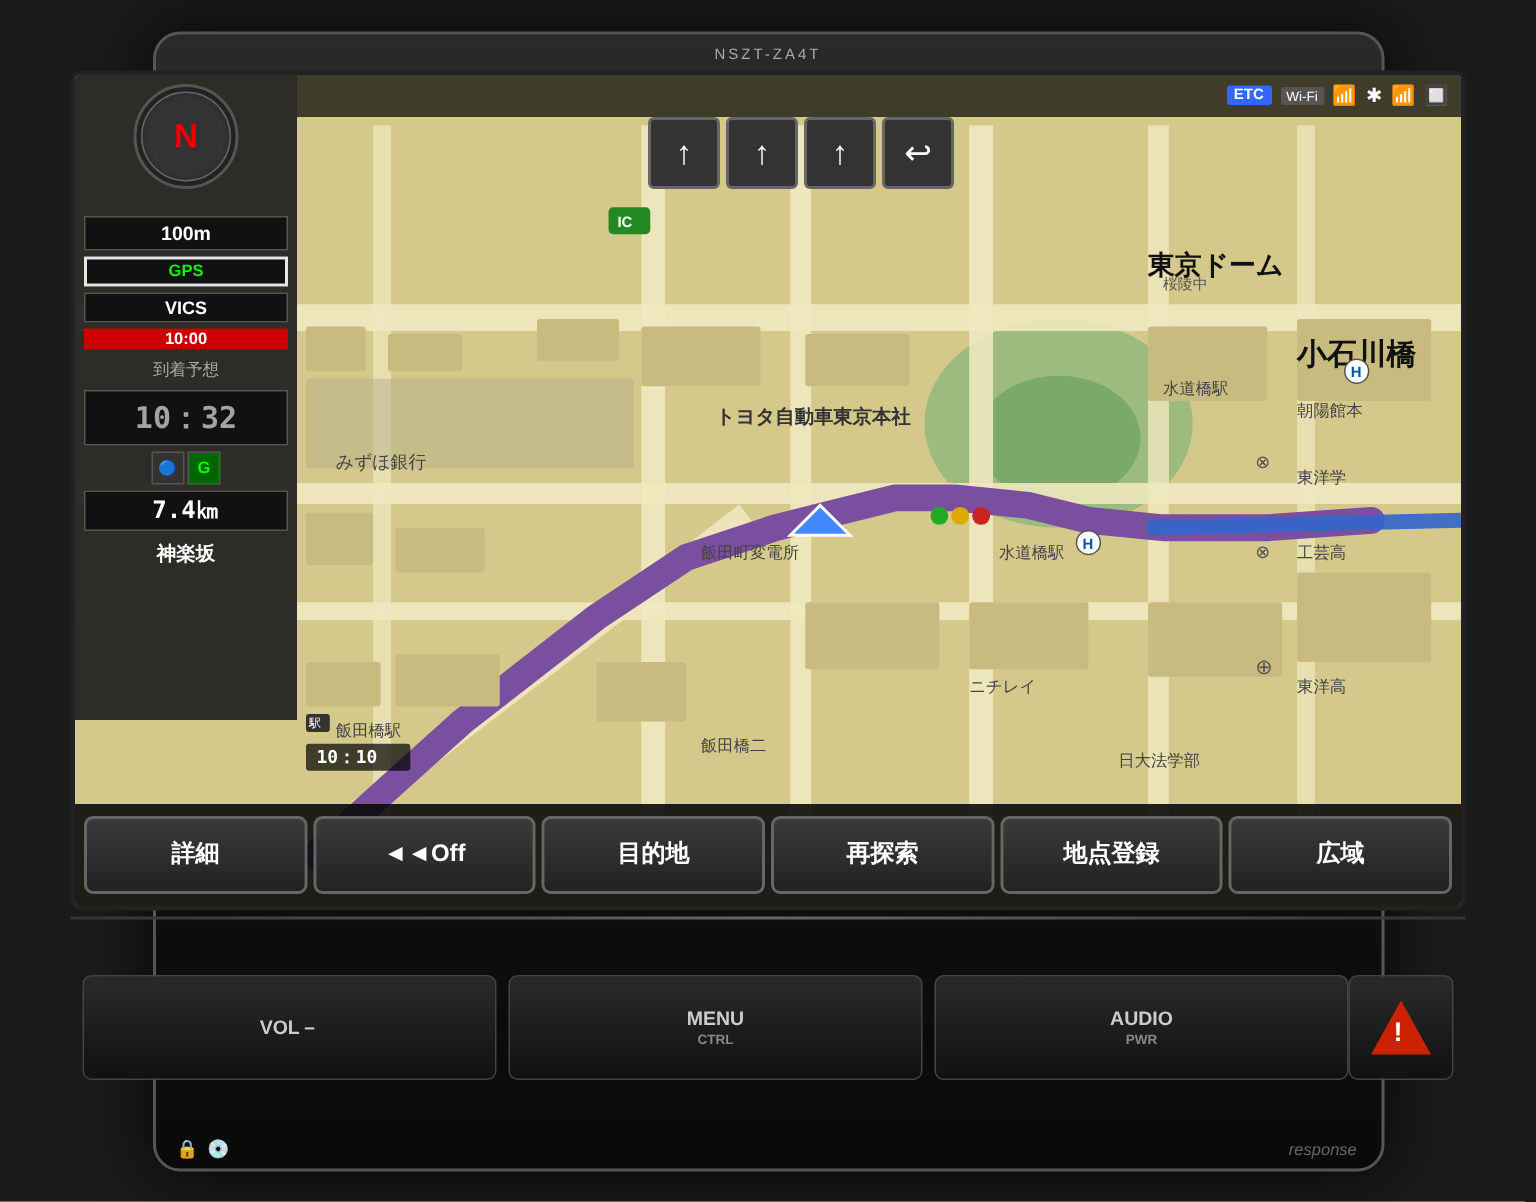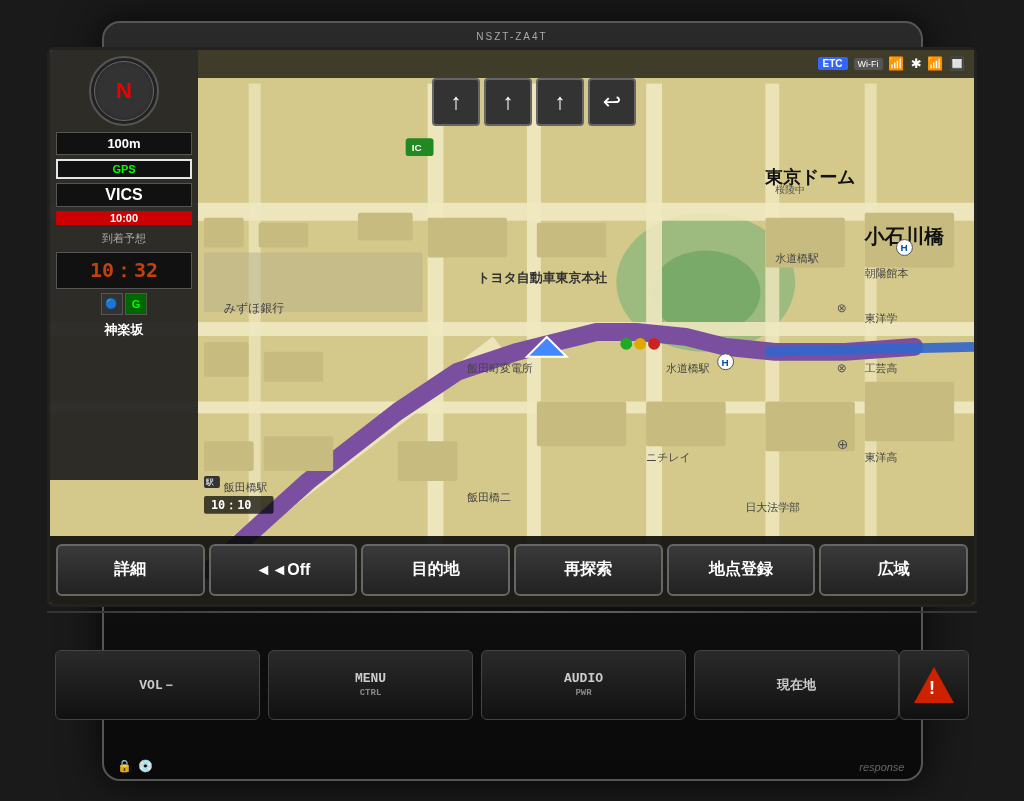--- a/index.html
+++ b/index.html
@@ -94,35 +94,36 @@
     }
     .compass-n { color: #e00; font-size: 22px; font-weight: 900; }
     .scale-box {
       background: #111;
       border: 1px solid #555;
       color: #fff;
       font-size: 13px;
       font-weight: bold;
       text-align: center;
       padding: 3px 0;
+      margin-top: 12px;
     }
     .gps-box {
       background: #111;
       border: 2px solid #e5e5e5;
       color: #0f0;
       font-size: 11px;
       font-weight: bold;
       text-align: center;
       padding: 2px 0;
     }
     .vics-box {
       background: #111;
       border: 1px solid #555;
       color: #fff;
-      font-size: 16px;
+      font-size: 12px;
       font-weight: bold;
       text-align: center;
       padding: 2px 0;
     }
     .vics-time {
       background: #c00;
       color: #fff;
       font-size: 11px;
       font-weight: bold;
       text-align: center;
@@ -130,21 +131,21 @@
     }
     .arrival-label {
       color: #aaa;
       font-size: 11px;
       text-align: center;
       padding: 2px 0;
     }
     .time-display {
       background: #111;
       border: 1px solid #555;
-      color: #c2410c;
+      color: #a3a3a3;
       font-size: 20px;
       font-weight: bold;
       text-align: center;
       padding: 4px 0;
       font-family: monospace;
     }
     .dist-row {
       display: flex;
       align-items: center;
       gap: 2px;
@@ -291,21 +292,20 @@
       color: #ccc;
       font-size: 13px;
       font-weight: bold;
       text-align: center;
       display: flex;
       flex-direction: column;
       align-items: center;
       justify-content: center;
       cursor: pointer;
       gap: 2px;
-      font-family: Liberation Mono, monospace;
     }
     .phys-btn .sub-label {
       font-size: 9px;
       color: #888;
     }
     .warning-btn {
       width: 70px;
       height: 70px;
       background: linear-gradient(180deg, #2a2a2a 0%, #111 100%);
       border: 1px solid #444;
@@ -464,20 +464,21 @@
         <div class="scale-box">100m</div>
         <div class="gps-box">GPS</div>
         <div class="vics-box">VICS</div>
         <div class="vics-time">10:00</div>
         <div class="arrival-label">到着予想</div>
         <div class="time-display">10：32</div>
         <div class="dist-row">
           <div class="dist-icon">🔵</div>
           <div class="g-icon">G</div>
         </div>
+        <div class="dist-val">7.4㎞</div>
         <div class="location-name">神楽坂</div>
       </div>
 
       <div class="bottom-buttons">
         <div class="nav-btn">詳細</div>
         <div class="nav-btn">◄◄Off</div>
         <div class="nav-btn">目的地</div>
         <div class="nav-btn">再探索</div>
         <div class="nav-btn">地点登録</div>
         <div class="nav-btn">広域</div>
@@ -494,23 +495,20 @@
         <span>VOL－</span>
       </div>
       <div class="phys-btn">
         <span>MENU</span>
         <span class="sub-label">CTRL</span>
       </div>
       <div class="phys-btn">
         <span>AUDIO</span>
         <span class="sub-label">PWR</span>
       </div>
-      <div class="phys-btn">
-        <span>現在地</span>
-      </div>
     </div>
     <div class="warning-btn">
       <div class="warning-triangle"></div>
     </div>
   </div>
 
   <div class="lock-icon-area">
     <span class="lock-sym">🔒</span>
     <span class="lock-sym">💿</span>
   </div>

